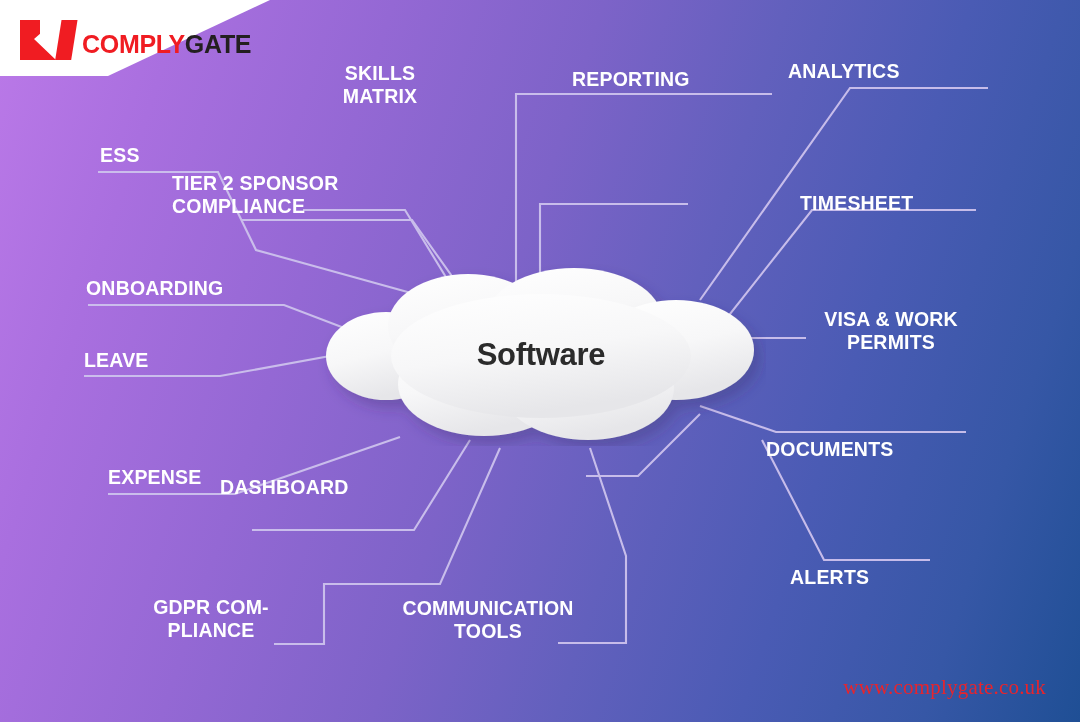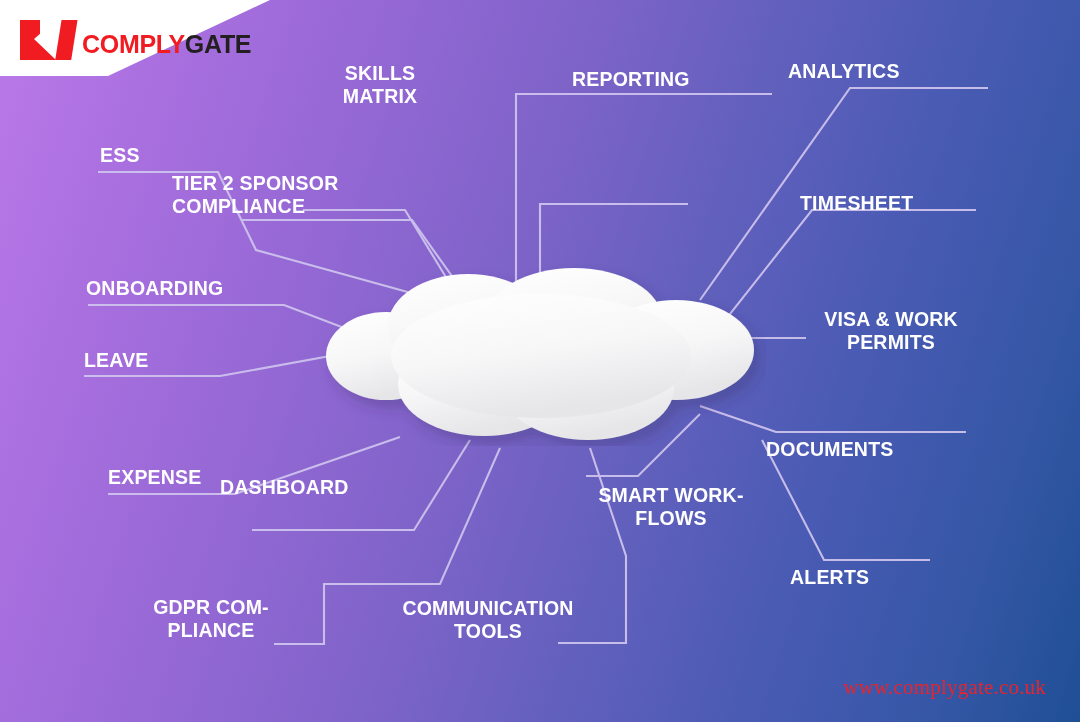--- a/index.html
+++ b/index.html
@@ -142,20 +142,21 @@
         <ellipse cx="70" cy="92" rx="60" ry="44"></ellipse>
         <ellipse cx="152" cy="62" rx="80" ry="52"></ellipse>
         <ellipse cx="258" cy="56" rx="88" ry="52"></ellipse>
         <ellipse cx="360" cy="86" rx="78" ry="50"></ellipse>
         <ellipse cx="168" cy="120" rx="86" ry="52"></ellipse>
         <ellipse cx="272" cy="124" rx="86" ry="52"></ellipse>
         <ellipse cx="225" cy="92" rx="150" ry="62"></ellipse>
       </g>
     </svg>
     <div id="cloud-title">
+      <div class="cloud-line ct-dark">Software</div>
     </div>
   </div>
 
   <div class="node center-al" style="left:310px;top:62px;width:140px;">SKILLS
 MATRIX</div>
 
   <div class="node right-al" style="left:572px;top:68px;width:200px;">REPORTING</div>
 
   <div class="node right-al" style="left:788px;top:60px;width:200px;">ANALYTICS</div>
 
@@ -173,22 +174,20 @@
 PERMITS</div>
 
   <div class="node left-al" style="left:84px;top:349px;width:160px;">LEAVE</div>
 
   <div class="node right-al" style="left:766px;top:438px;width:200px;">DOCUMENTS</div>
 
   <div class="node left-al" style="left:108px;top:466px;width:180px;">EXPENSE</div>
 
   <div class="node right-al" style="left:220px;top:476px;width:186px;">DASHBOARD</div>
 
-  <div class="node center-al" style="left:586px;top:484px;width:170px;">SMART WORK-
-FLOWS</div>
 
   <div class="node right-al" style="left:790px;top:566px;width:140px;">ALERTS</div>
 
   <div class="node center-al" style="left:128px;top:596px;width:166px;">GDPR COM-
 PLIANCE</div>
 
   <div class="node center-al" style="left:372px;top:597px;width:232px;">COMMUNICATION
 TOOLS</div>
 
   <div id="site-url">www.complygate.co.uk</div>

